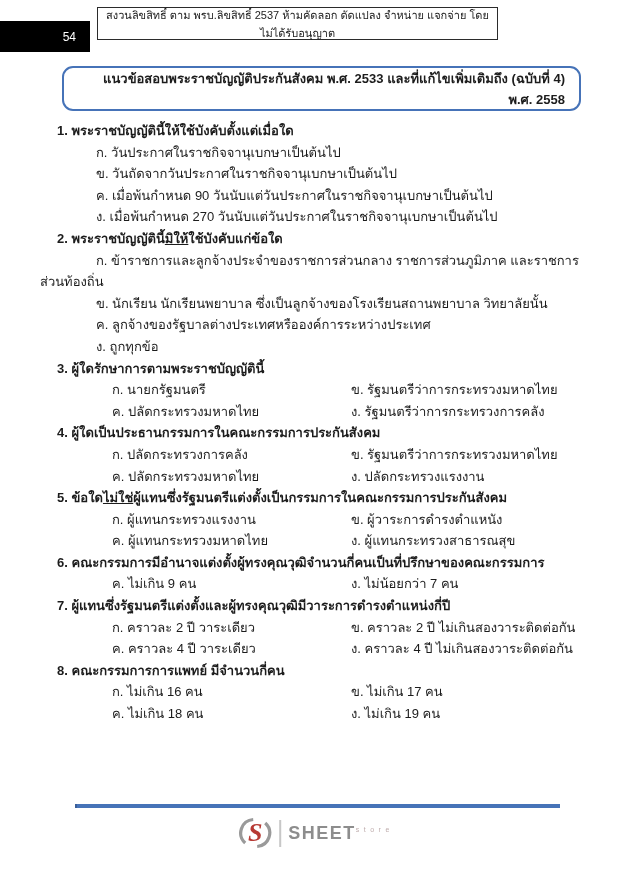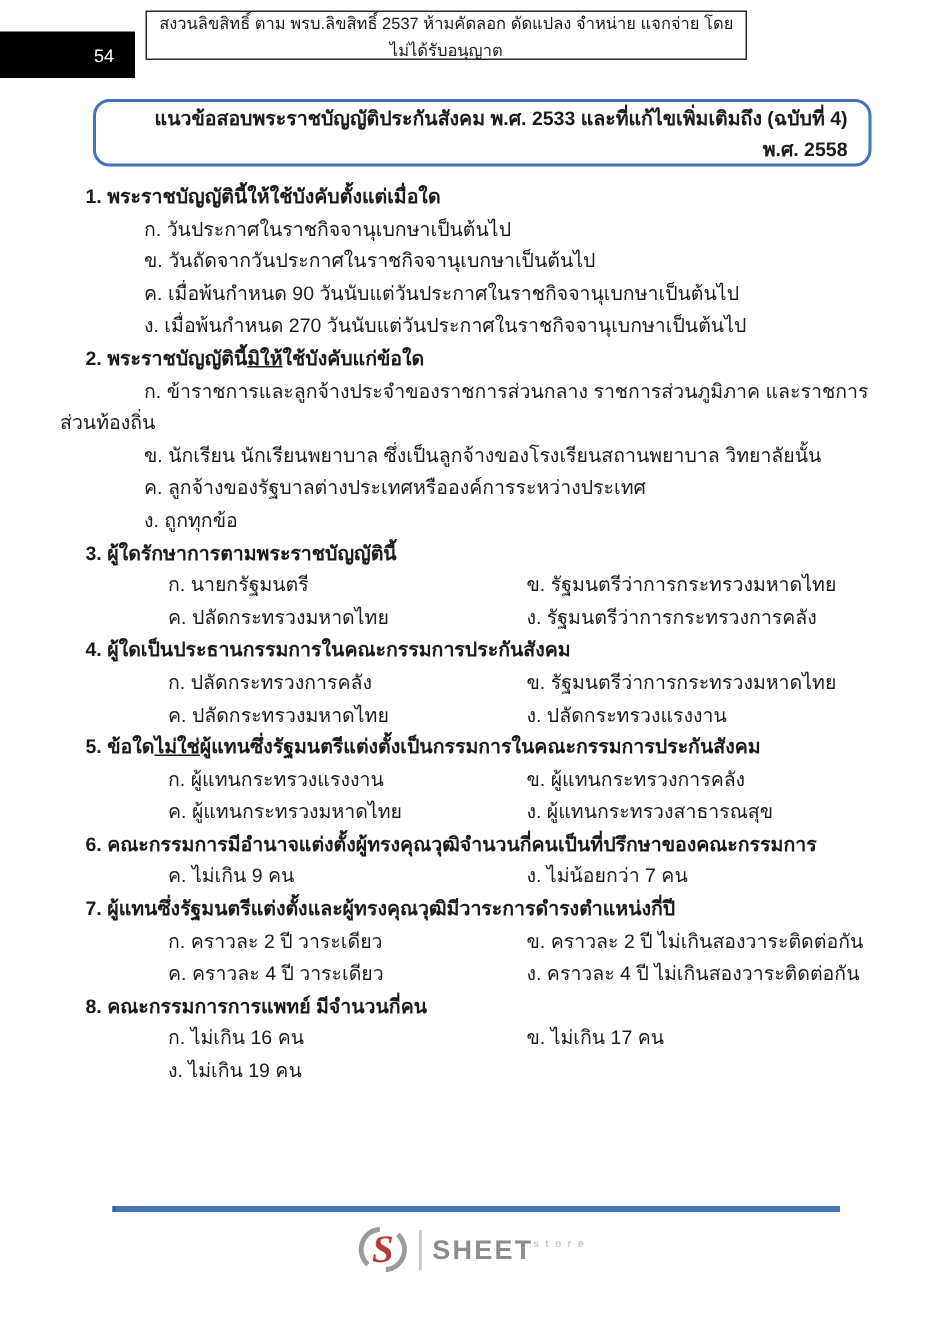--- a/index.html
+++ b/index.html
@@ -102,21 +102,21 @@
         <span class="cell-a">ก. ปลัดกระทรวงการคลัง</span>
         <span class="cell-b">ข. รัฐมนตรีว่าการกระทรวงมหาดไทย</span>
       </div>
       <div class="choice-grid-row">
         <span class="cell-a">ค. ปลัดกระทรวงมหาดไทย</span>
         <span class="cell-b">ง. ปลัดกระทรวงแรงงาน</span>
       </div>
       <div class="q-heading"><span>5. </span><span>ข้อใด</span><span class="u">ไม่ใช่</span><span>ผู้แทนซึ่งรัฐมนตรีแต่งตั้งเป็นกรรมการในคณะกรรมการประกันสังคม</span></div>
       <div class="choice-grid-row">
         <span class="cell-a">ก. ผู้แทนกระทรวงแรงงาน</span>
-        <span class="cell-b">ข. ผู้แทนกระทรวงการคลัง</span>
+        <span class="cell-b">ข. ผู้วาระการดำรงตำแหนัง</span>
       </div>
       <div class="choice-grid-row">
         <span class="cell-a">ค. ผู้แทนกระทรวงมหาดไทย</span>
         <span class="cell-b">ง. ผู้แทนกระทรวงสาธารณสุข</span>
       </div>
       <div class="q-heading"><span>6. </span><span>คณะกรรมการมีอำนาจแต่งตั้งผู้ทรงคุณวุฒิจำนวนกี่คนเป็นที่ปรึกษาของคณะกรรมการ</span></div>
       <div class="choice-grid-row">
         <span class="cell-a">ค. ไม่เกิน 9 คน</span>
         <span class="cell-b">ง. ไม่น้อยกว่า 7 คน</span>
       </div>
@@ -128,20 +128,21 @@
       <div class="choice-grid-row">
         <span class="cell-a">ค. คราวละ 4 ปี วาระเดียว</span>
         <span class="cell-b">ง. คราวละ 4 ปี ไม่เกินสองวาระติดต่อกัน</span>
       </div>
       <div class="q-heading"><span>8. </span><span>คณะกรรมการการแพทย์ มีจำนวนกี่คน</span></div>
       <div class="choice-grid-row">
         <span class="cell-a">ก. ไม่เกิน 16 คน</span>
         <span class="cell-b">ข. ไม่เกิน 17 คน</span>
       </div>
       <div class="choice-grid-row">
+        <span class="cell-a">ค. ไม่เกิน 18 คน</span>
         <span class="cell-b">ง. ไม่เกิน 19 คน</span>
       </div>
     </div>
 
   <div class="footer-rule"></div>
 
   <div class="brand-logo">
     <svg class="brand-mark" viewBox="0 0 34 34" xmlns="http://www.w3.org/2000/svg">
       <path d="M7 27 A13.5 13.5 0 0 1 15 3.5" stroke="#9a9a9a" stroke-width="3.2" fill="none"></path>
       <path d="M27 7 A13.5 13.5 0 0 1 19 30.5" stroke="#9a9a9a" stroke-width="3.2" fill="none"></path>

